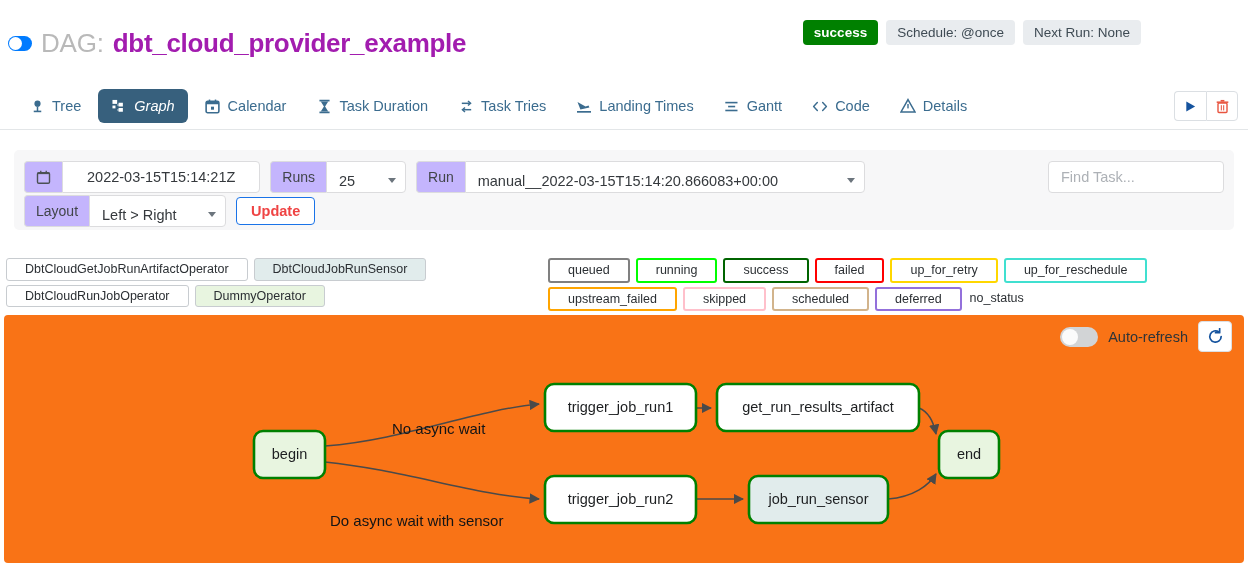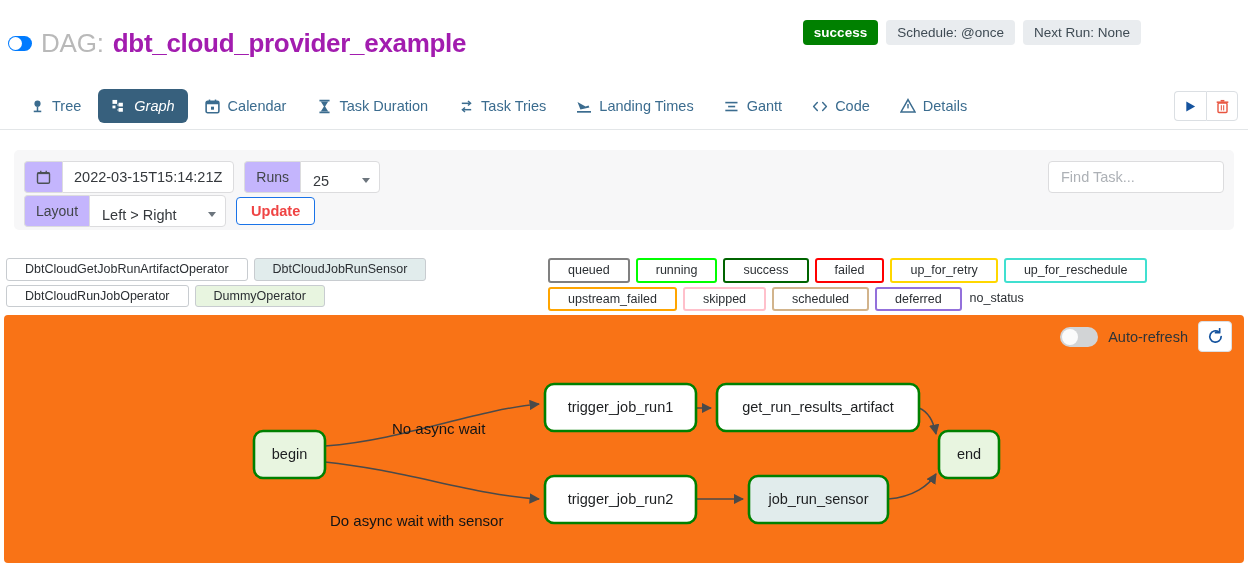--- a/index.html
+++ b/index.html
@@ -90,21 +90,21 @@
     display: flex; align-items: center;
   }
   .ig { display: flex; align-items: stretch; height: 32px; }
   .ig-addon {
     background: #c4b5fd; border: 1px solid #dcdcde; color: #414549;
     font-size: 14px; display: flex; align-items: center; padding: 1px 11px;
   }
   .ig-addon.left  { border-radius: 4px 0 0 4px; border-right: none; }
   .ig-field {
     background: #ffffff; border: 1px solid #dcdcde; color: #35393d;
-    font-size: 14.5px; display: flex; align-items: center; padding: 0 11px;
+    font-size: 14.5px; display: flex; align-items: center; padding: 0 24px;
     border-radius: 0 4px 4px 0; white-space: nowrap;
   }
   .ig-select {
     background: #ffffff; border: 1px solid #dcdcde; color: #35393d;
     font-size: 14.5px; display: flex; align-items: center; gap: 14px;
     padding: 7px 9px 0 12px; border-radius: 0 4px 4px 0;
     justify-content: space-between; white-space: nowrap; cursor: pointer;
   }
   .caret {
     width: 0; height: 0; border-left: 4px solid transparent;
@@ -329,20 +329,27 @@
       </div>
 
       <div class="ig" style="margin-left:10px;">
         <div class="ig-addon left">Runs</div>
         <div class="ig-select" style="width:80px;">
           <span>25</span>
           <span class="caret"></span>
         </div>
       </div>
 
+      <div class="ig" style="margin-left:10px;">
+        <div class="ig-addon left">Run</div>
+        <div class="ig-select" style="width:400px;">
+          <span>manual__2022-03-15T15:14:20.866083+00:00</span>
+          <span class="caret"></span>
+        </div>
+      </div>
     </div>
 
     <div class="filter-row2">
       <div class="ig">
         <div class="ig-addon left">Layout</div>
         <div class="ig-select" style="width:137px;">
           <span>Left &gt; Right</span>
           <span class="caret"></span>
         </div>
       </div>

